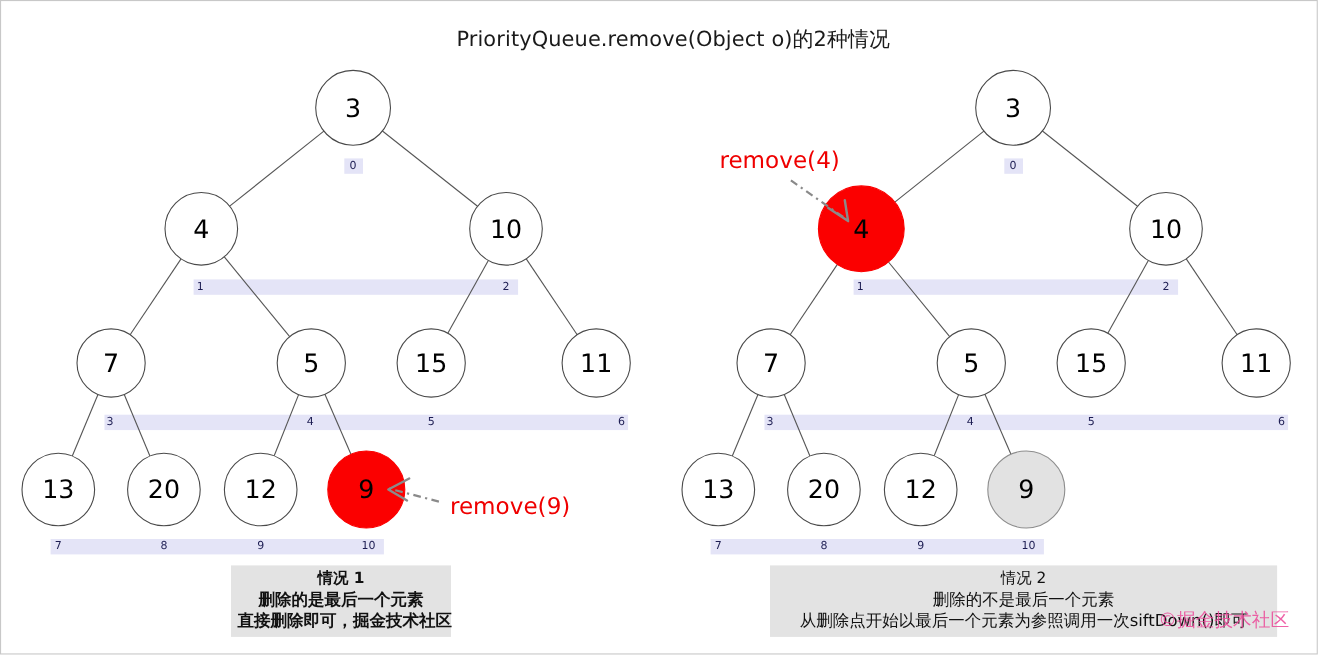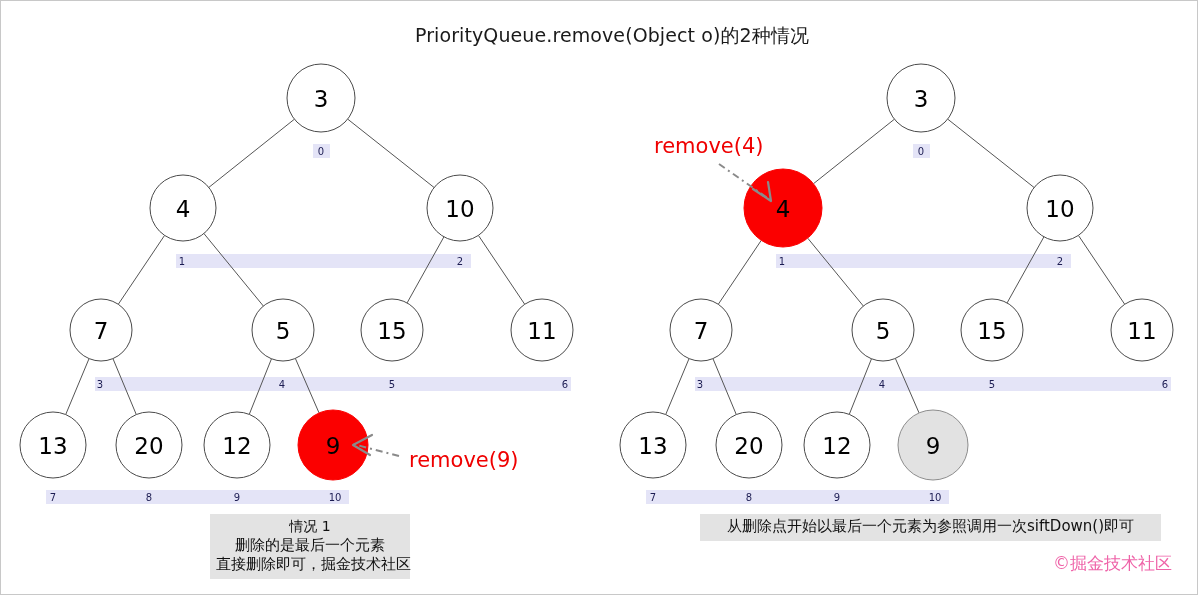--- a/index.html
+++ b/index.html
@@ -55,21 +55,21 @@
     position:absolute;
     background:#e3e3e3;
     color:#111111;
     font-size:14px;
     line-height:19px;
     padding:3px 6px 5px 6px;
     box-sizing:border-box;
   }
   .caption .cap-title{text-align:center;font-size:14px;}
   .caption .cap-line{text-align:center;font-size:15px;white-space:nowrap;}
-  #caption-left{left:209px;top:513px;width:200px;}
+  #caption-left{left:209px;top:513px;width:200px;font-weight:bold;}
   #caption-right{left:699px;top:513px;width:461px;}
   #watermark{
     position:absolute;left:1052px;top:551px;
     font-size:17px;color:#ec4899;
     white-space:nowrap;
     opacity:.85;
   }
 </style>
 </head>
 <body>
@@ -204,18 +204,20 @@
       </g>
     </svg>
 
   <div class="caption" id="caption-left">
     <div class="cap-title">情况 1</div>
     <div class="cap-line">删除的是最后一个元素</div>
     <div class="cap-line">直接删除即可，掘金技术社区</div>
   </div>
 
   <div class="caption" id="caption-right">
+    <div class="cap-title">情况 2</div>
+    <div class="cap-line">删除的不是最后一个元素</div>
     <div class="cap-line">从删除点开始以最后一个元素为参照调用一次siftDown()即可</div>
   </div>
 
   <div id="watermark">©掘金技术社区</div>
 
 </div>
 
 </body></html>

